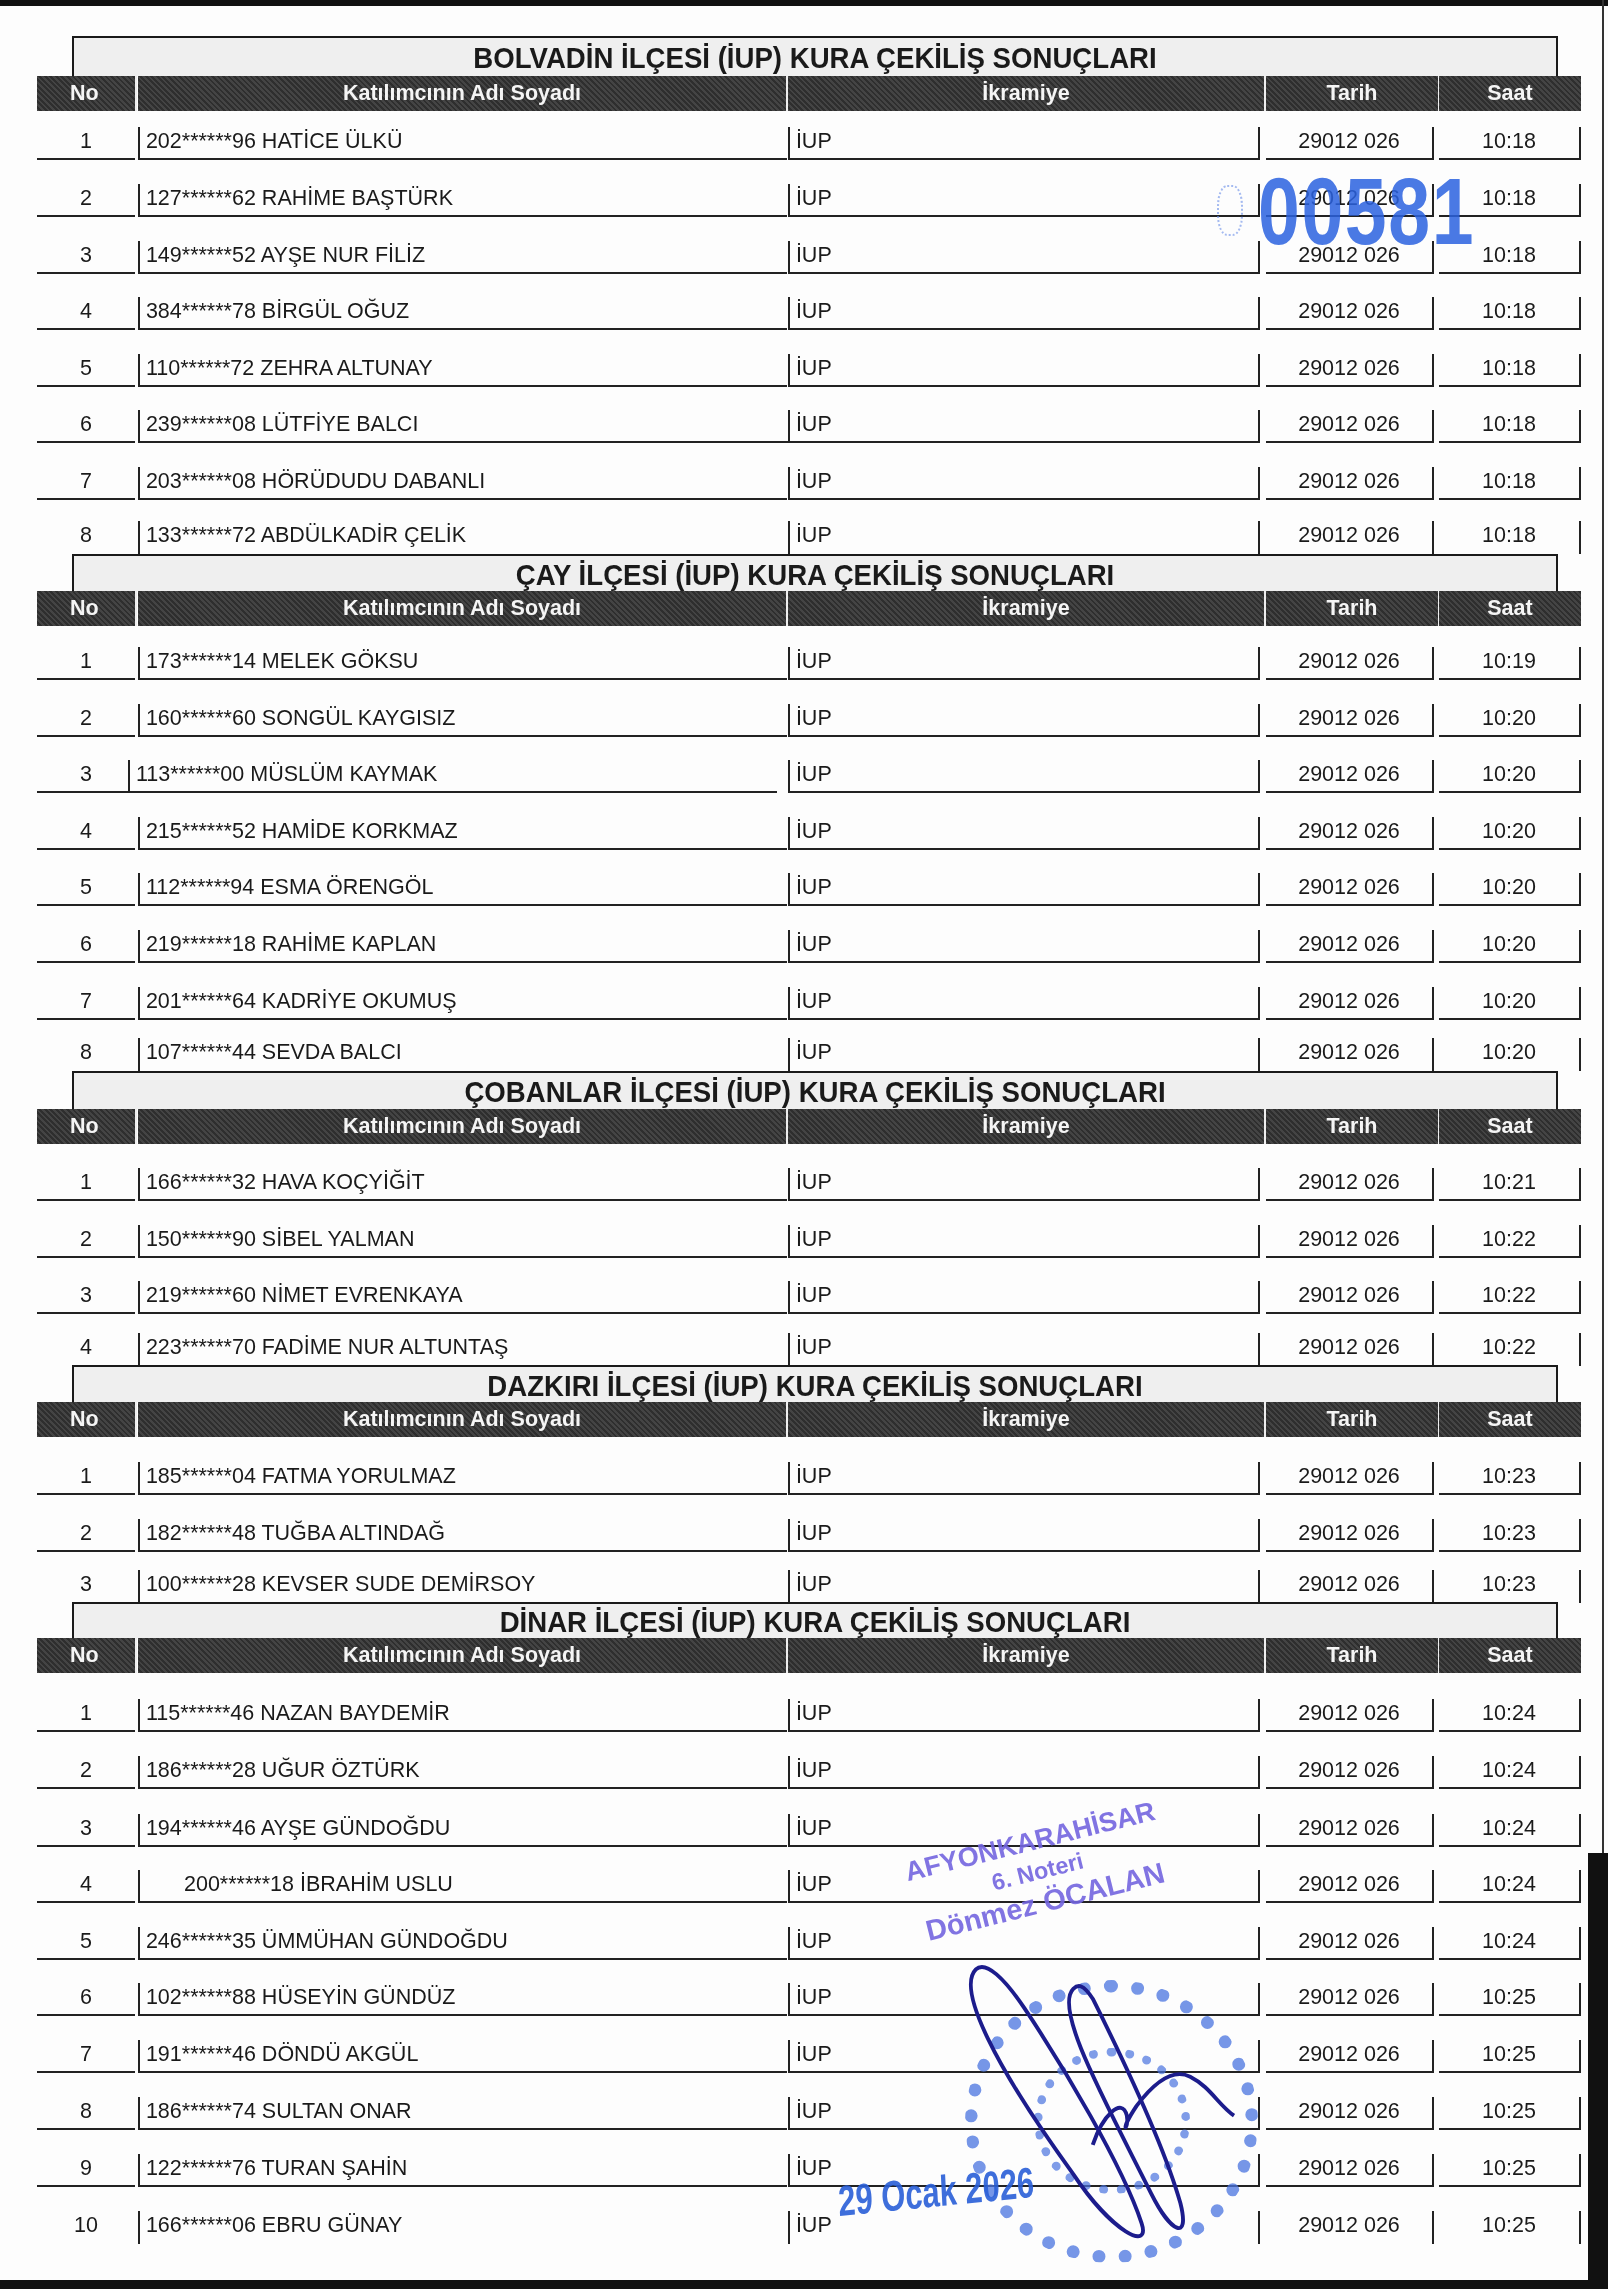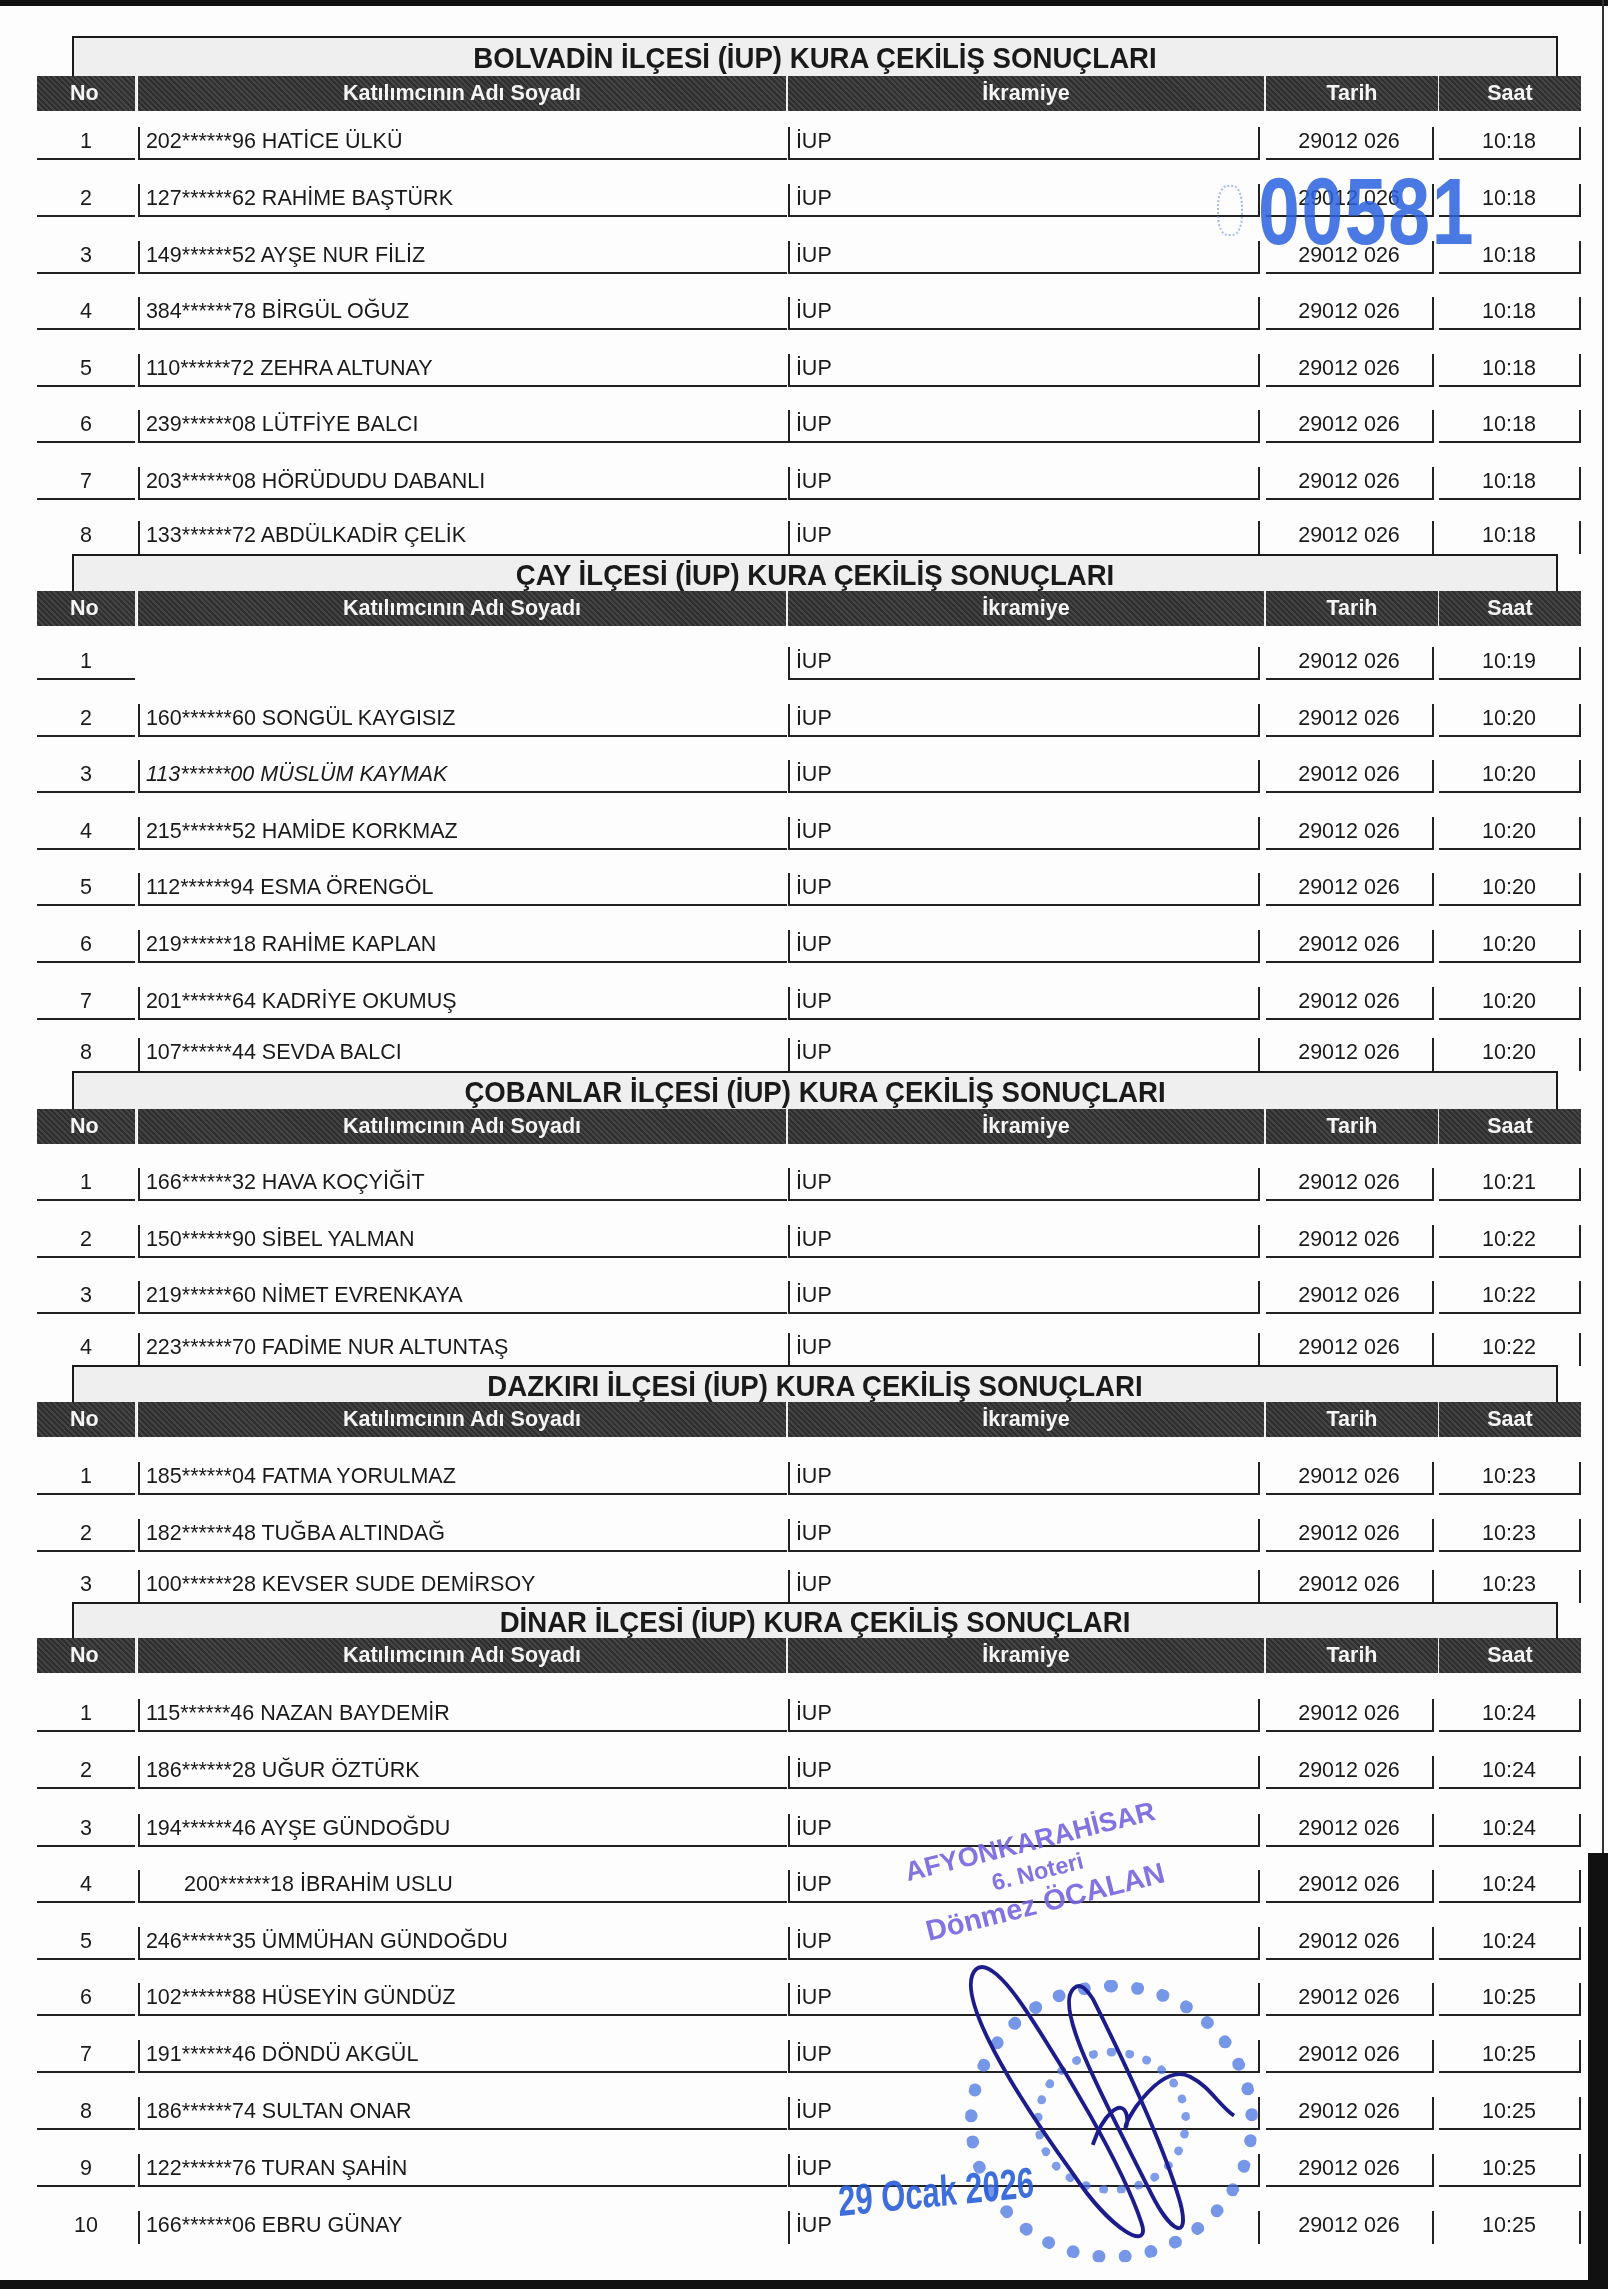--- a/index.html
+++ b/index.html
@@ -109,34 +109,35 @@
       <div class="title-box" style="left: 72px; width: 1486px; top: 554px; height: 37px;">
         <div class="title-text" style="line-height: 37px;">ÇAY İLÇESİ (İUP) KURA ÇEKİLİŞ SONUÇLARI</div>
       </div>
       <div class="hdr" style="left: 37px; width: 100px; top: 591px; text-align: left; padding-left: 33px;">No</div>
       <div class="hdr" style="left: 138px; width: 650px; top: 591px;">Katılımcının Adı Soyadı</div>
       <div class="hdr" style="left: 788px; width: 478px; top: 591px;">İkramiye</div>
       <div class="hdr" style="left: 1266px; width: 174px; top: 591px;">Tarih</div>
       <div class="hdr last" style="left: 1439px; width: 142px; top: 591px;">Saat</div>
       <div class="row" style="top: 623px;">
         <div class="cell c-no" style="left: 37px; width: 98px;">1</div>
+        <div class="cell c-name" style="left: 138px; width: 649px; border-left: 2px solid rgb(34, 34, 34);">173******14 MELEK GÖKSU</div>
         <div class="cell c-ikr vr" style="left: 788px; width: 472px; border-left: 2px solid rgb(34, 34, 34);">İUP</div>
         <div class="cell c-tar vr" style="left: 1266px; width: 168px; border-right: 2px solid rgb(34, 34, 34);">29012 026</div>
         <div class="cell c-saat vr" style="left: 1439px; width: 142px; text-align: center;">10:19</div>
       </div>
       <div class="row" style="top: 680px;">
         <div class="cell c-no" style="left: 37px; width: 98px;">2</div>
         <div class="cell c-name" style="left: 138px; width: 649px; border-left: 2px solid rgb(34, 34, 34);">160******60 SONGÜL KAYGISIZ</div>
         <div class="cell c-ikr vr" style="left: 788px; width: 472px; border-left: 2px solid rgb(34, 34, 34);">İUP</div>
         <div class="cell c-tar vr" style="left: 1266px; width: 168px; border-right: 2px solid rgb(34, 34, 34);">29012 026</div>
         <div class="cell c-saat vr" style="left: 1439px; width: 142px;">10:20</div>
       </div>
       <div class="row" style="top: 736px;">
         <div class="cell c-no" style="left: 37px; width: 98px;">3</div>
-        <div class="cell c-name" style="left: 138px; width: 649px; border-left: 2px solid rgb(34, 34, 34); font-style: italic;">113******00 MÜSLÜM KAYMAK</div>
+        <div class="cell c-name" style="left: 128px; width: 649px; border-left: 2px solid rgb(34, 34, 34);">113******00 MÜSLÜM KAYMAK</div>
         <div class="cell c-ikr vr" style="left: 788px; width: 472px; border-left: 2px solid rgb(34, 34, 34);">İUP</div>
         <div class="cell c-tar vr" style="left: 1266px; width: 168px; border-right: 2px solid rgb(34, 34, 34);">29012 026</div>
         <div class="cell c-saat vr" style="left: 1439px; width: 142px;">10:20</div>
       </div>
       <div class="row" style="top: 793px;">
         <div class="cell c-no" style="left: 37px; width: 98px;">4</div>
         <div class="cell c-name" style="left: 138px; width: 649px; border-left: 2px solid rgb(34, 34, 34);">215******52 HAMİDE KORKMAZ</div>
         <div class="cell c-ikr vr" style="left: 788px; width: 472px; border-left: 2px solid rgb(34, 34, 34);">İUP</div>
         <div class="cell c-tar vr" style="left: 1266px; width: 168px; border-right: 2px solid rgb(34, 34, 34);">29012 026</div>
         <div class="cell c-saat vr" style="left: 1439px; width: 142px;">10:20</div>

